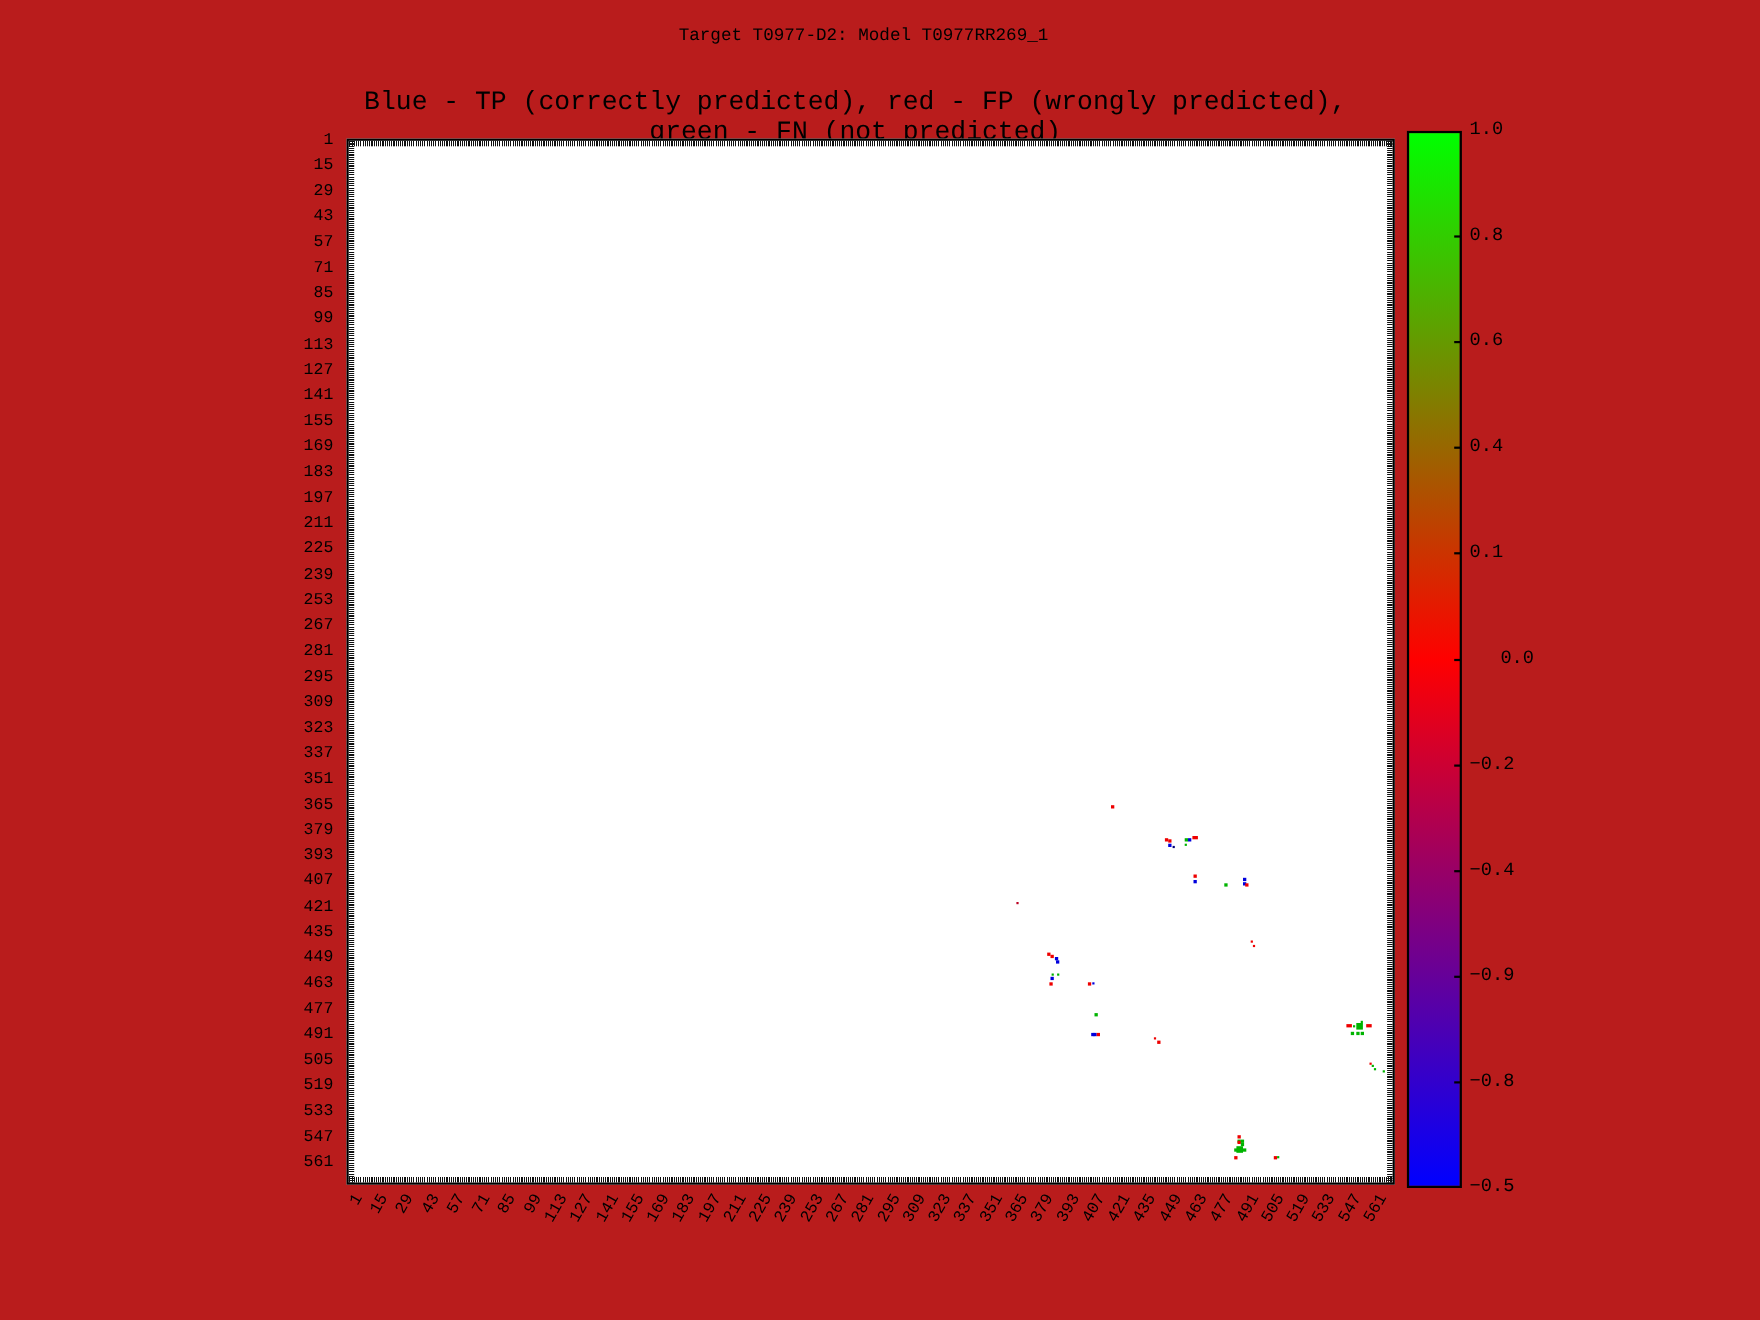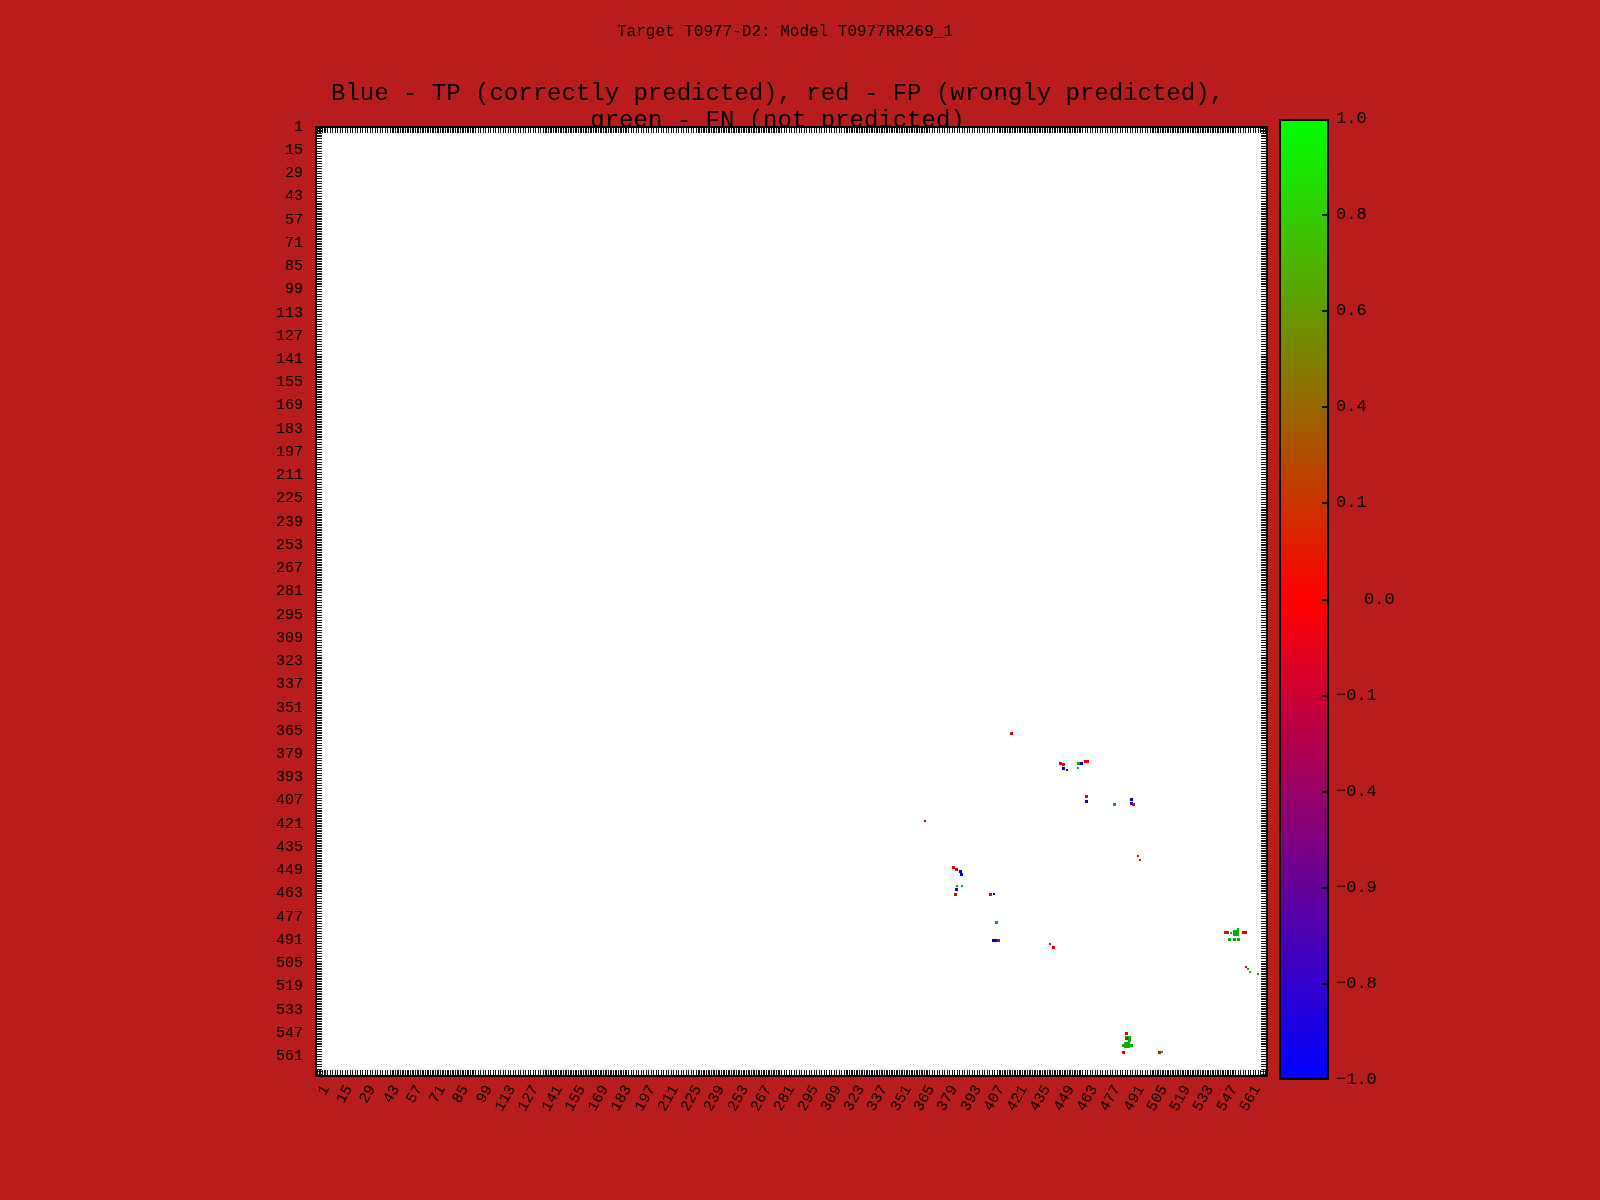--- a/index.html
+++ b/index.html
@@ -203,24 +203,24 @@
       <div class="cblabel" style="top: 205.1px;">0.8</div>
       <div class="cbtick" style="left: 1322px; top: 214.1px;"></div>
       <div class="cblabel" style="top: 301.2px;">0.6</div>
       <div class="cbtick" style="left: 1322px; top: 310.2px;"></div>
       <div class="cblabel" style="top: 397.3px;">0.4</div>
       <div class="cbtick" style="left: 1322px; top: 406.3px;"></div>
       <div class="cblabel" style="top: 493.4px;">0.1</div>
       <div class="cbtick" style="left: 1322px; top: 502.4px;"></div>
       <div class="cblabel" style="top: 589.5px; margin-left: 28px;">0.0</div>
       <div class="cbtick" style="left: 1322px; top: 598.5px;"></div>
-      <div class="cblabel" style="top: 685.6px;">−0.1</div>
+      <div class="cblabel" style="top: 685.6px;">−0.2</div>
       <div class="cbtick" style="left: 1322px; top: 694.6px;"></div>
       <div class="cblabel" style="top: 781.7px;">−0.4</div>
       <div class="cbtick" style="left: 1322px; top: 790.7px;"></div>
       <div class="cblabel" style="top: 877.8px;">−0.9</div>
       <div class="cbtick" style="left: 1322px; top: 886.8px;"></div>
       <div class="cblabel" style="top: 973.9px;">−0.8</div>
       <div class="cbtick" style="left: 1322px; top: 982.9px;"></div>
-      <div class="cblabel" style="top: 1070px;">−1.0</div>
+      <div class="cblabel" style="top: 1070px;">−0.5</div>
     </div>
 
 </div>
 
 </body></html>

